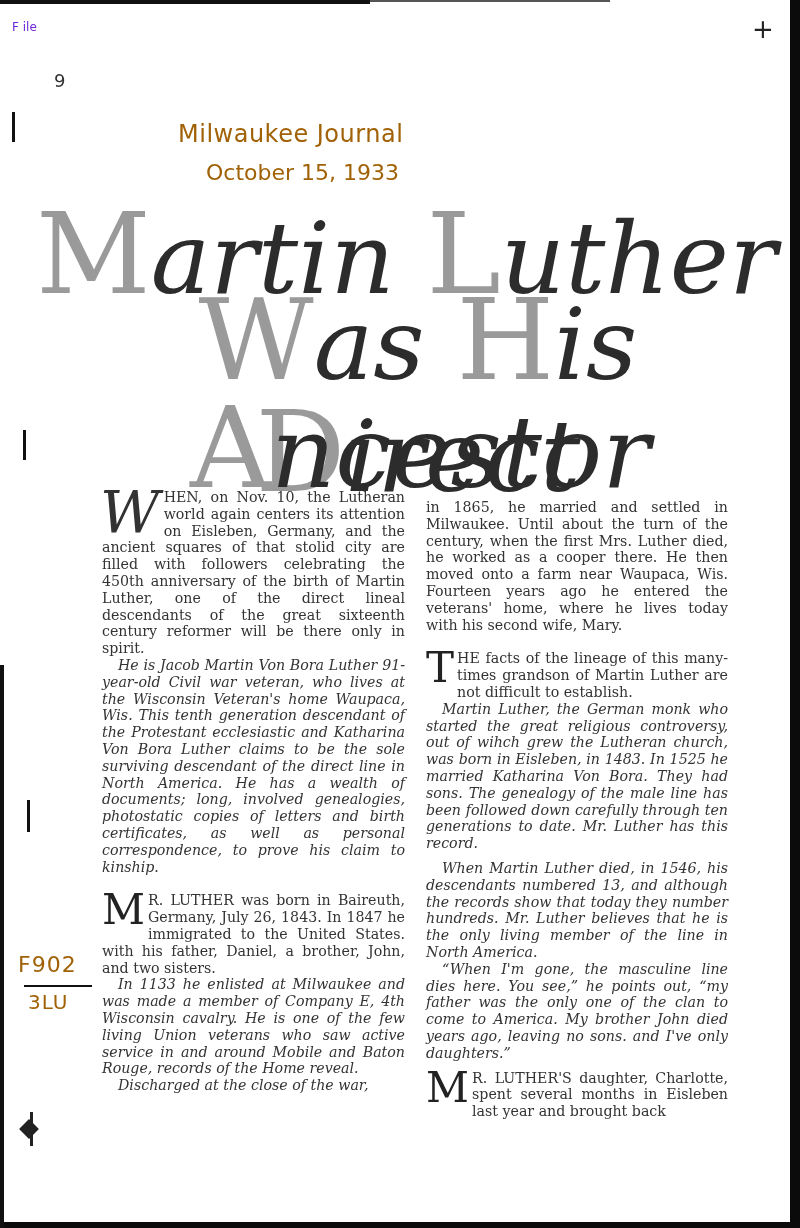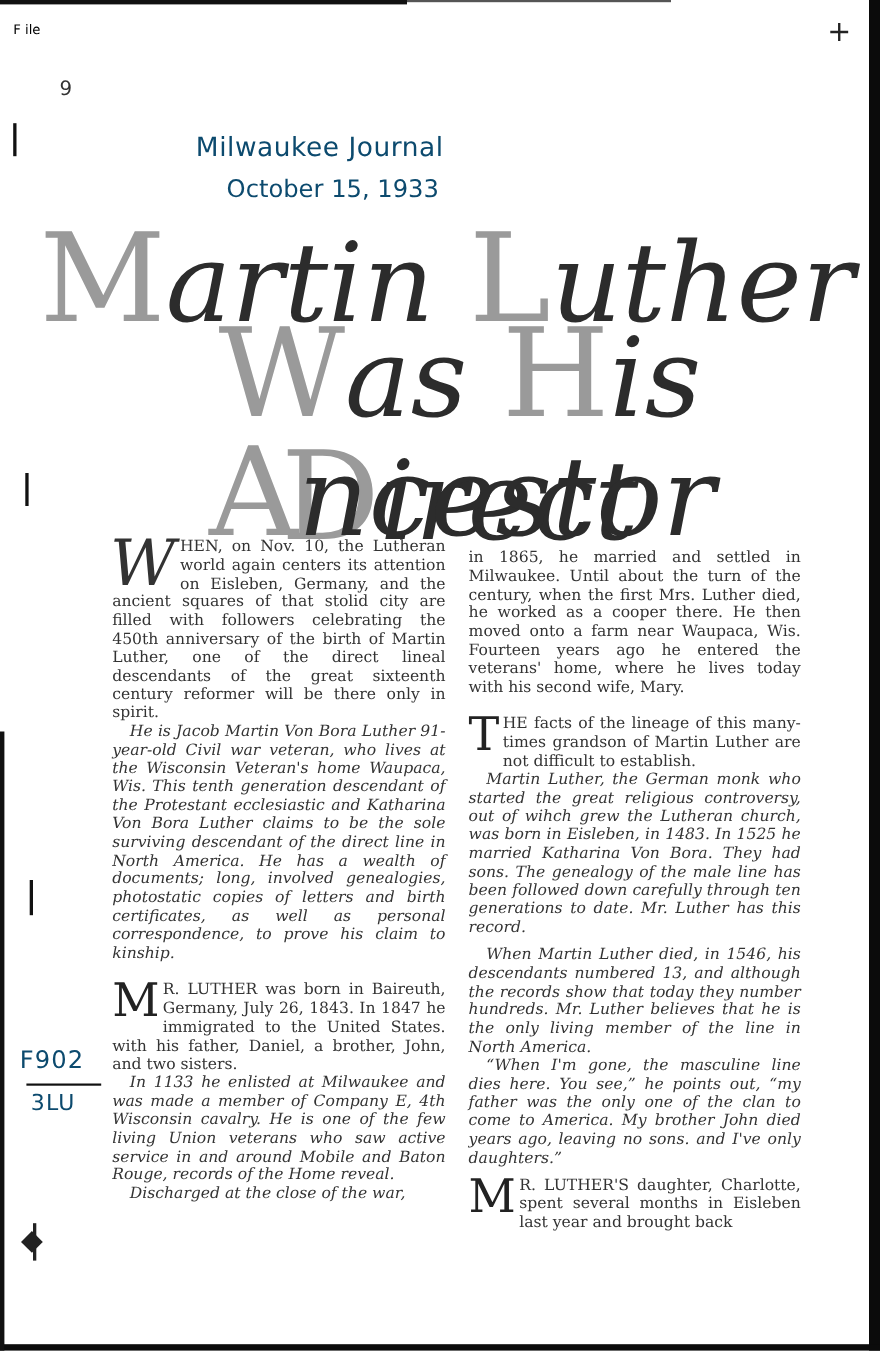--- a/index.html
+++ b/index.html
@@ -8,22 +8,22 @@
       background: #ffffff;
       font-family: "DejaVu Serif", serif;
       color: #2a2a2a;
     }
     .frame-top { position: absolute; left: 0; top: 0; width: 370px; height: 4px; background: #111; }
     .frame-top2 { position: absolute; left: 370px; top: 0; width: 240px; height: 2px; background: #555; }
     .frame-right { position: absolute; right: 0; top: 0; width: 10px; height: 1228px; background: #0b0b0b; }
     .frame-bottom { position: absolute; left: 0; bottom: 0; width: 800px; height: 6px; background: #0b0b0b; }
     .frame-left-bottom { position: absolute; left: 0; top: 665px; width: 4px; height: 563px; background: #111; }
 
-    .hand { position: absolute; font-family: "DejaVu Sans", sans-serif; color: #0c4a6e; font-weight: normal; }
-    .hand-faint { position: absolute; font-family: "DejaVu Sans", sans-serif; color: #000000; font-size: 12px; }
+    .hand { position: absolute; font-family: "DejaVu Sans", sans-serif; color: #a16207; font-weight: normal; }
+    .hand-faint { position: absolute; font-family: "DejaVu Sans", sans-serif; color: #6d28d9; font-size: 12px; }
 
     .journal { left: 178px; top: 120px; font-size: 24px; letter-spacing: 0.5px; }
     .date { left: 206px; top: 160px; font-size: 22px; }
     .pagenum { left: 54px; top: 70px; font-size: 18px; color: #333; }
     .plus { left: 752px; top: 14px; font-size: 26px; color: #222; }
     .faint-mark { left: 12px; top: 20px; }
 
     .mark-tick { position: absolute; width: 3px; background: #111; }
 
     .headline { position: absolute; font-family: "DejaVu Serif", serif; font-style: italic; line-height: 1; }

